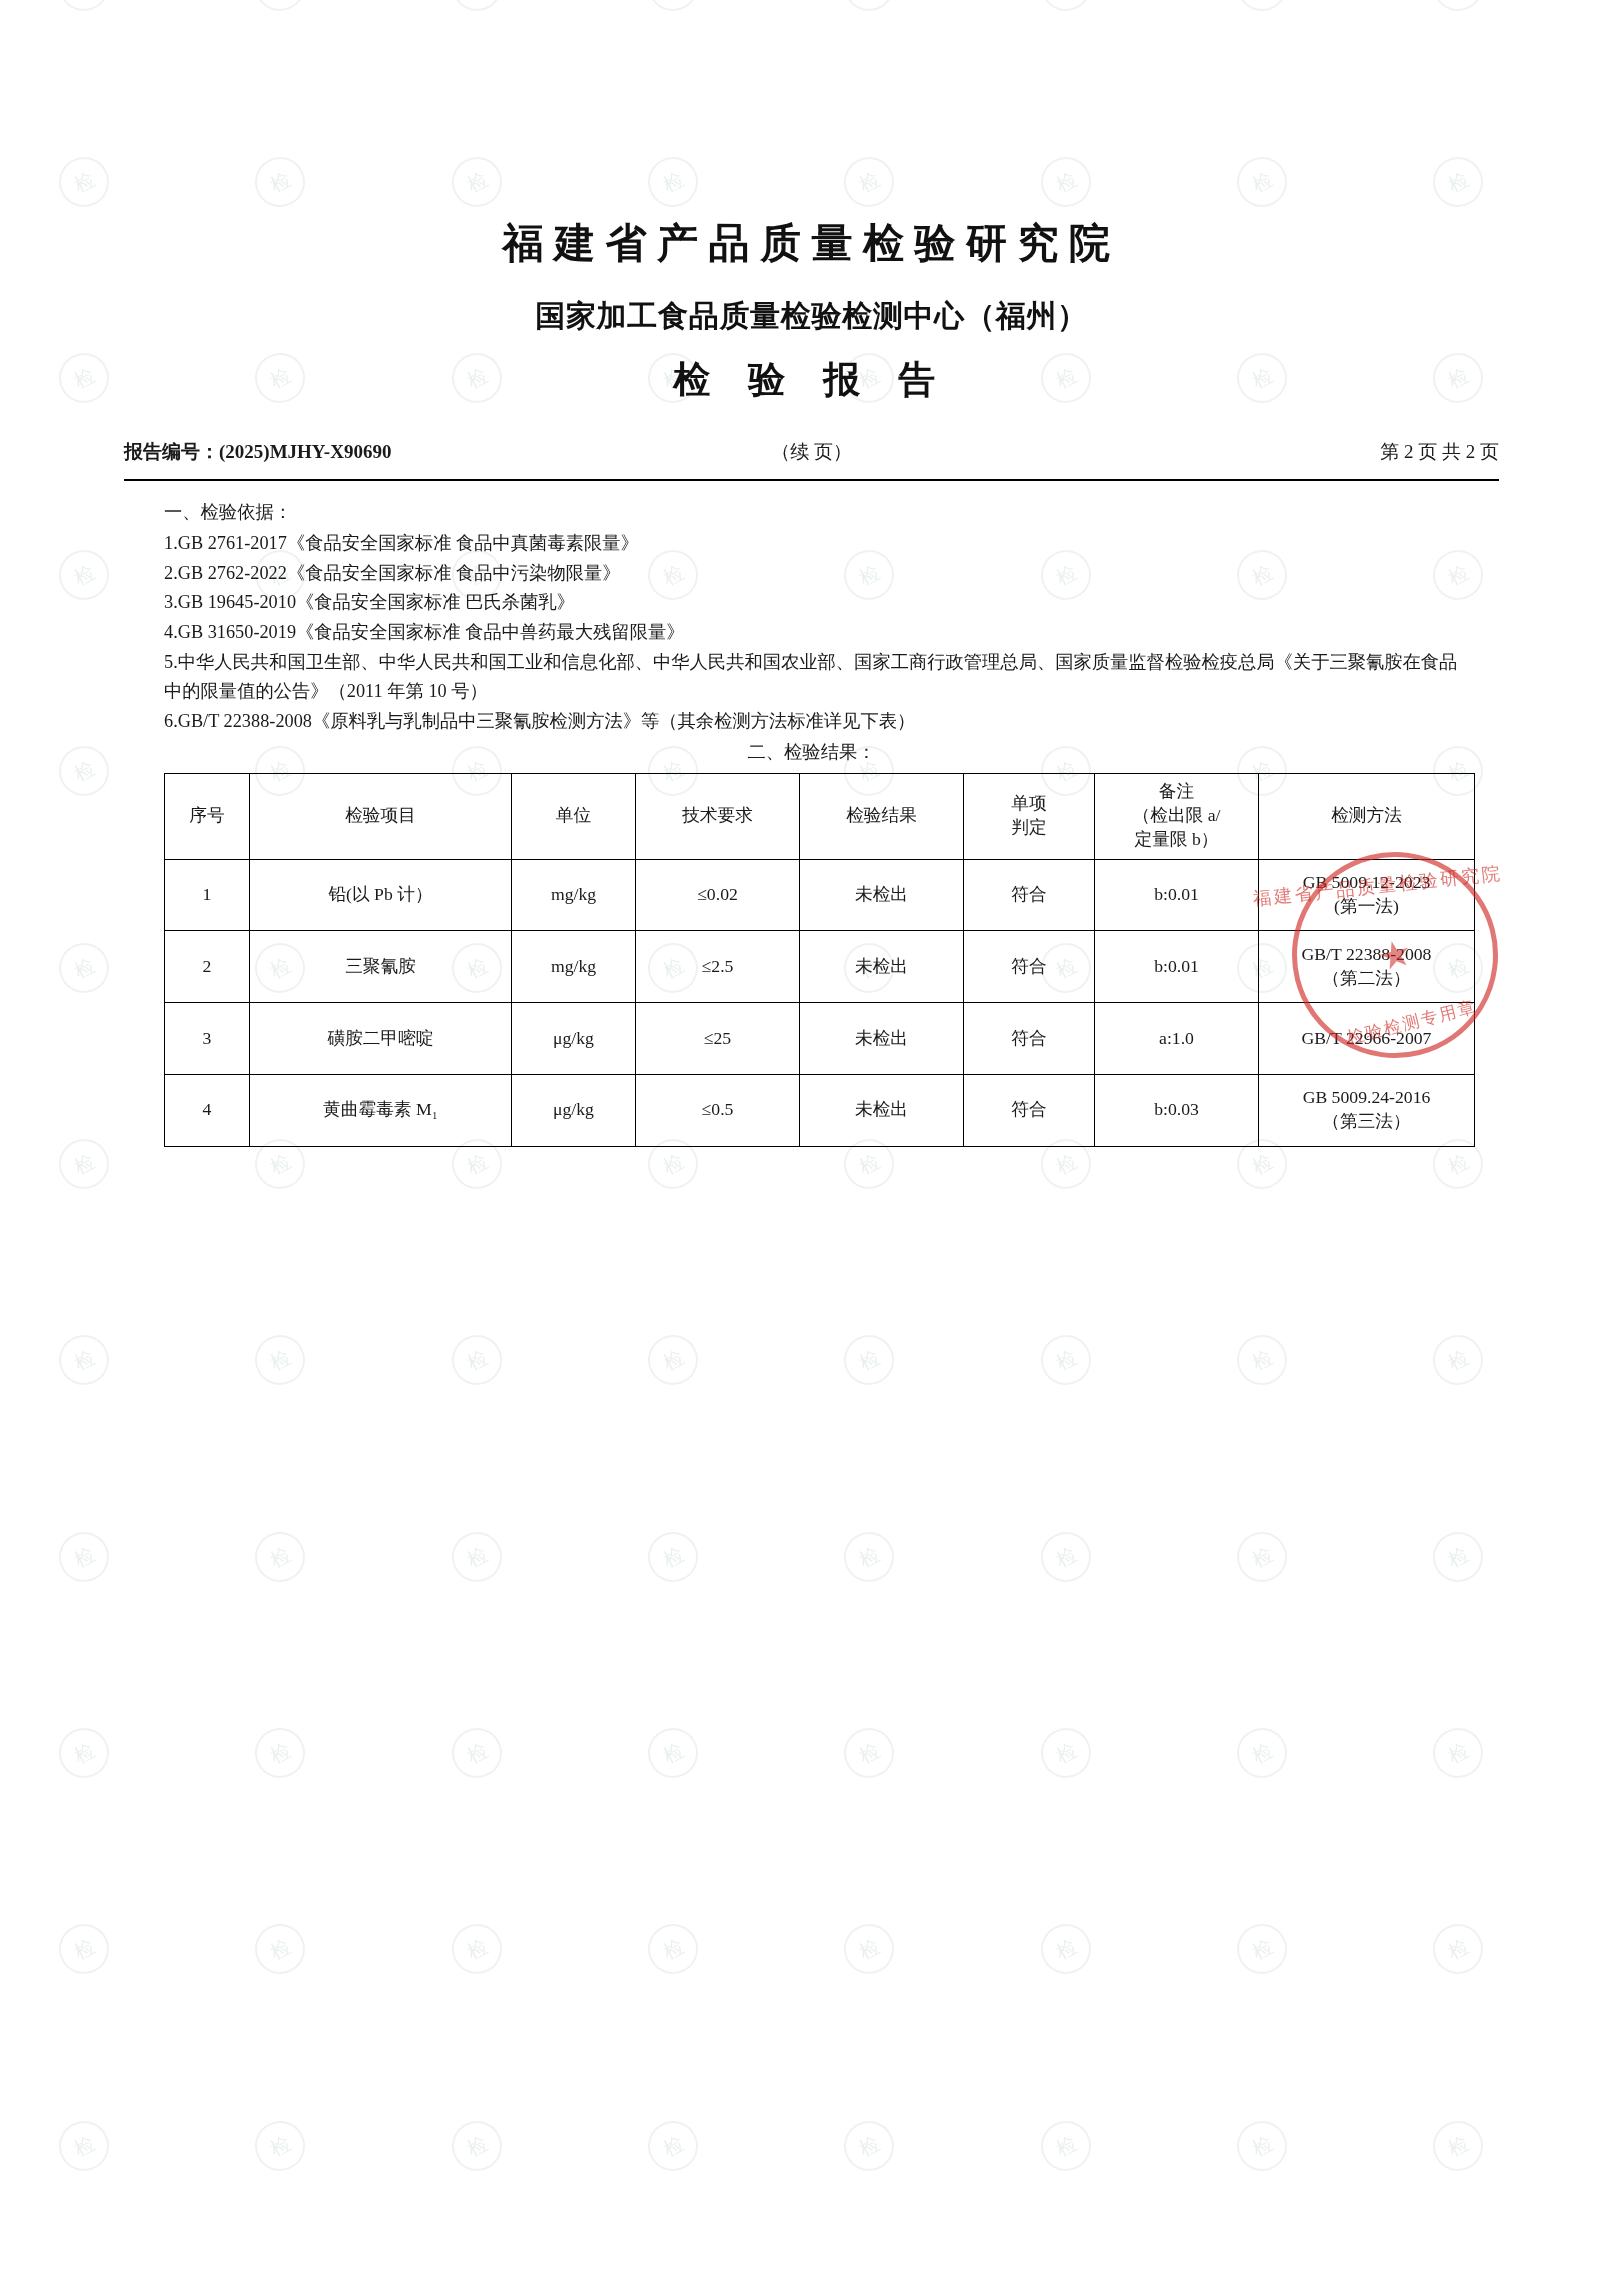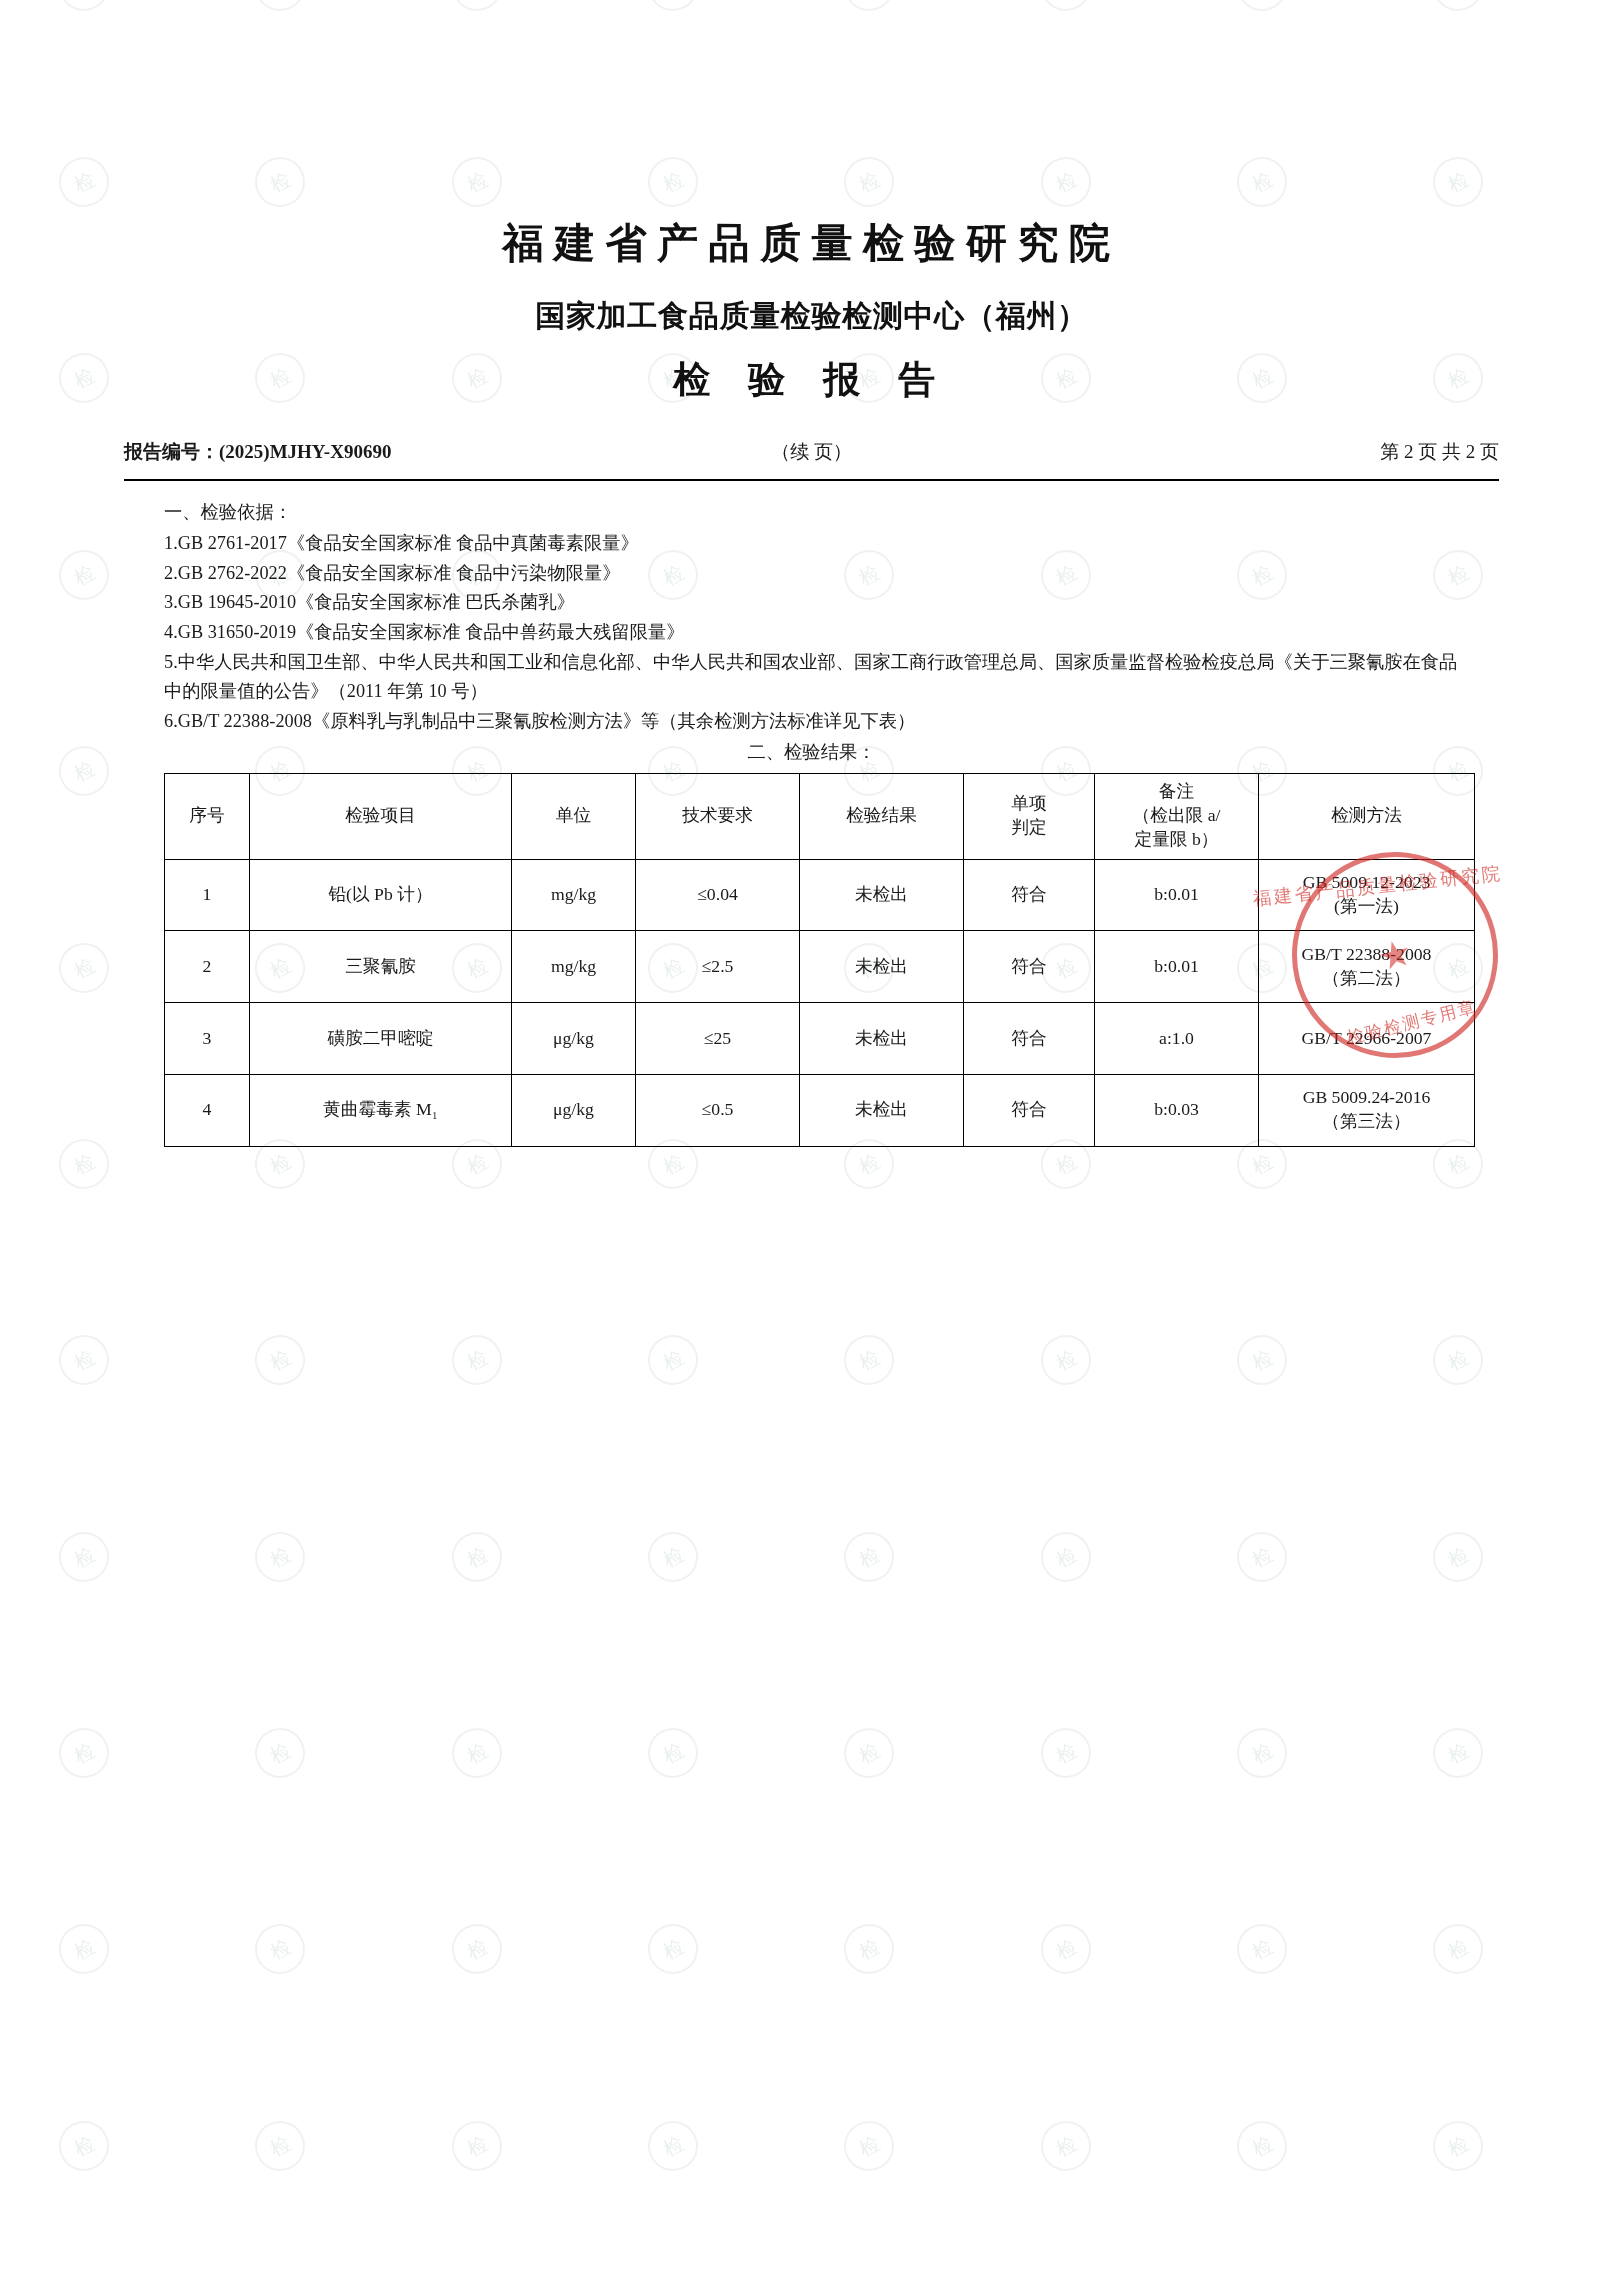--- a/index.html
+++ b/index.html
@@ -385,21 +385,21 @@
             <span>定量限 b）</span>
           </th>
           <th>检测方法</th>
         </tr>
       </thead>
       <tbody>
         <tr>
           <td>1</td>
           <td>铅(以 Pb 计）</td>
           <td>mg/kg</td>
-          <td>≤0.04</td>
+          <td>≤0.02</td>
           <td>未检出</td>
           <td>符合</td>
           <td>b:0.01</td>
           <td class="method-cell">
             <span>GB 5009.12-2023</span>
             <span class="m2">(第一法)</span>
           </td>
         </tr>
         <tr>
           <td>2</td>

